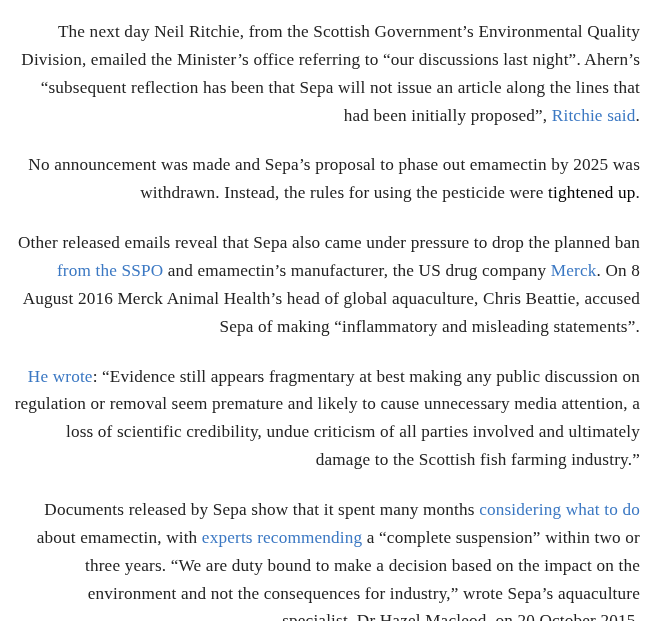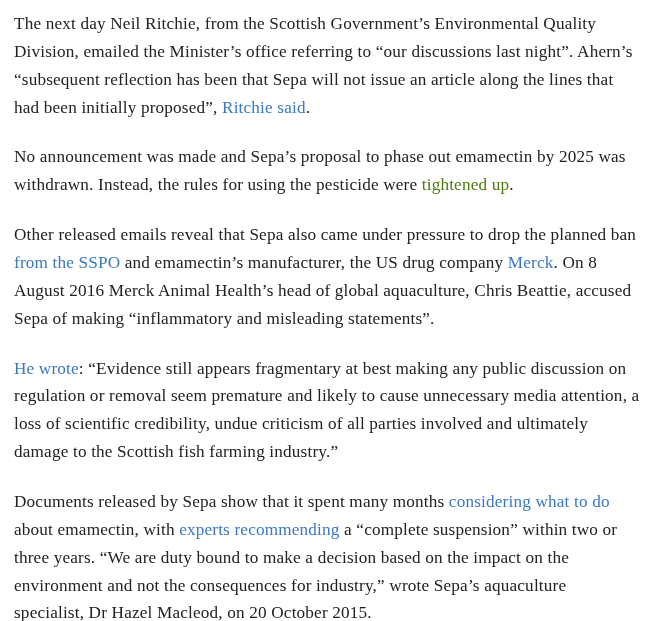--- a/index.html
+++ b/index.html
@@ -13,38 +13,38 @@
     overflow: hidden;
     font-family: "Liberation Serif", serif;
     color: #1a1a1a;
   }
   .article {
     padding: 10px 14px 0 14px;
     box-sizing: border-box;
     width: 654px;
   }
   p.para {
-    margin: 0 0 22px 0;
+    margin: 8px 0 22px 0;
     font-size: 17.2px;
     line-height: 1.62;
     color: #222222;
-    text-align: left;
+    text-align: right;
     letter-spacing: 0.01em;
   }
   p.para:last-child {
     margin-bottom: 0;
   }
   a.link {
     color: #3b78c3;
     text-decoration: none;
     cursor: pointer;
   }
 </style>
 </head>
 <body>
 
 <div class="article" id="article-root">
     <p class="para"><span>The next day Neil Ritchie, from the Scottish Government’s Environmental Quality Division, emailed the Minister’s office referring to “our discussions last night”. Ahern’s “subsequent reflection has been that Sepa will not issue an article along the lines that had been initially proposed”, </span><a class="link" href="#" style="color: rgb(59, 120, 195);">Ritchie said</a><span>.</span></p>
-    <p class="para"><span>No announcement was made and Sepa’s proposal to phase out emamectin by 2025 was withdrawn. Instead, the rules for using the pesticide were </span><a class="link" href="#" style="color: #4d7c0f;">tightened up</a><span>.</span></p>
+    <p class="para"><span>No announcement was made and Sepa’s proposal to phase out emamectin by 2025 was withdrawn. Instead, the rules for using the pesticide were </span><a class="link" href="#" style="color: #000000;">tightened up</a><span>.</span></p>
     <p class="para"><span>Other released emails reveal that Sepa also came under pressure to drop the planned ban </span><a class="link" href="#" style="color: rgb(59, 120, 195);">from the SSPO</a><span> and emamectin’s manufacturer, the US drug company </span><a class="link" href="#" style="color: rgb(59, 120, 195);">Merck</a><span>. On 8 August 2016 Merck Animal Health’s head of global aquaculture, Chris Beattie, accused Sepa of making “inflammatory and misleading statements”.</span></p>
     <p class="para"><a class="link" href="#" style="color: rgb(59, 120, 195);">He wrote</a><span>: “Evidence still appears fragmentary at best making any public discussion on regulation or removal seem premature and likely to cause unnecessary media attention, a loss of scientific credibility, undue criticism of all parties involved and ultimately damage to the Scottish fish farming industry.”</span></p>
     <p class="para"><span>Documents released by Sepa show that it spent many months </span><a class="link" href="#" style="color: rgb(59, 120, 195);">considering what to do</a><span> about emamectin, with </span><a class="link" href="#" style="color: rgb(59, 120, 195);">experts recommending</a><span> a “complete suspension” within two or three years. “We are duty bound to make a decision based on the impact on the environment and not the consequences for industry,” wrote Sepa’s aquaculture specialist, Dr Hazel Macleod, on 20 October  2015.</span></p>
   </div>
 
 </body></html>

